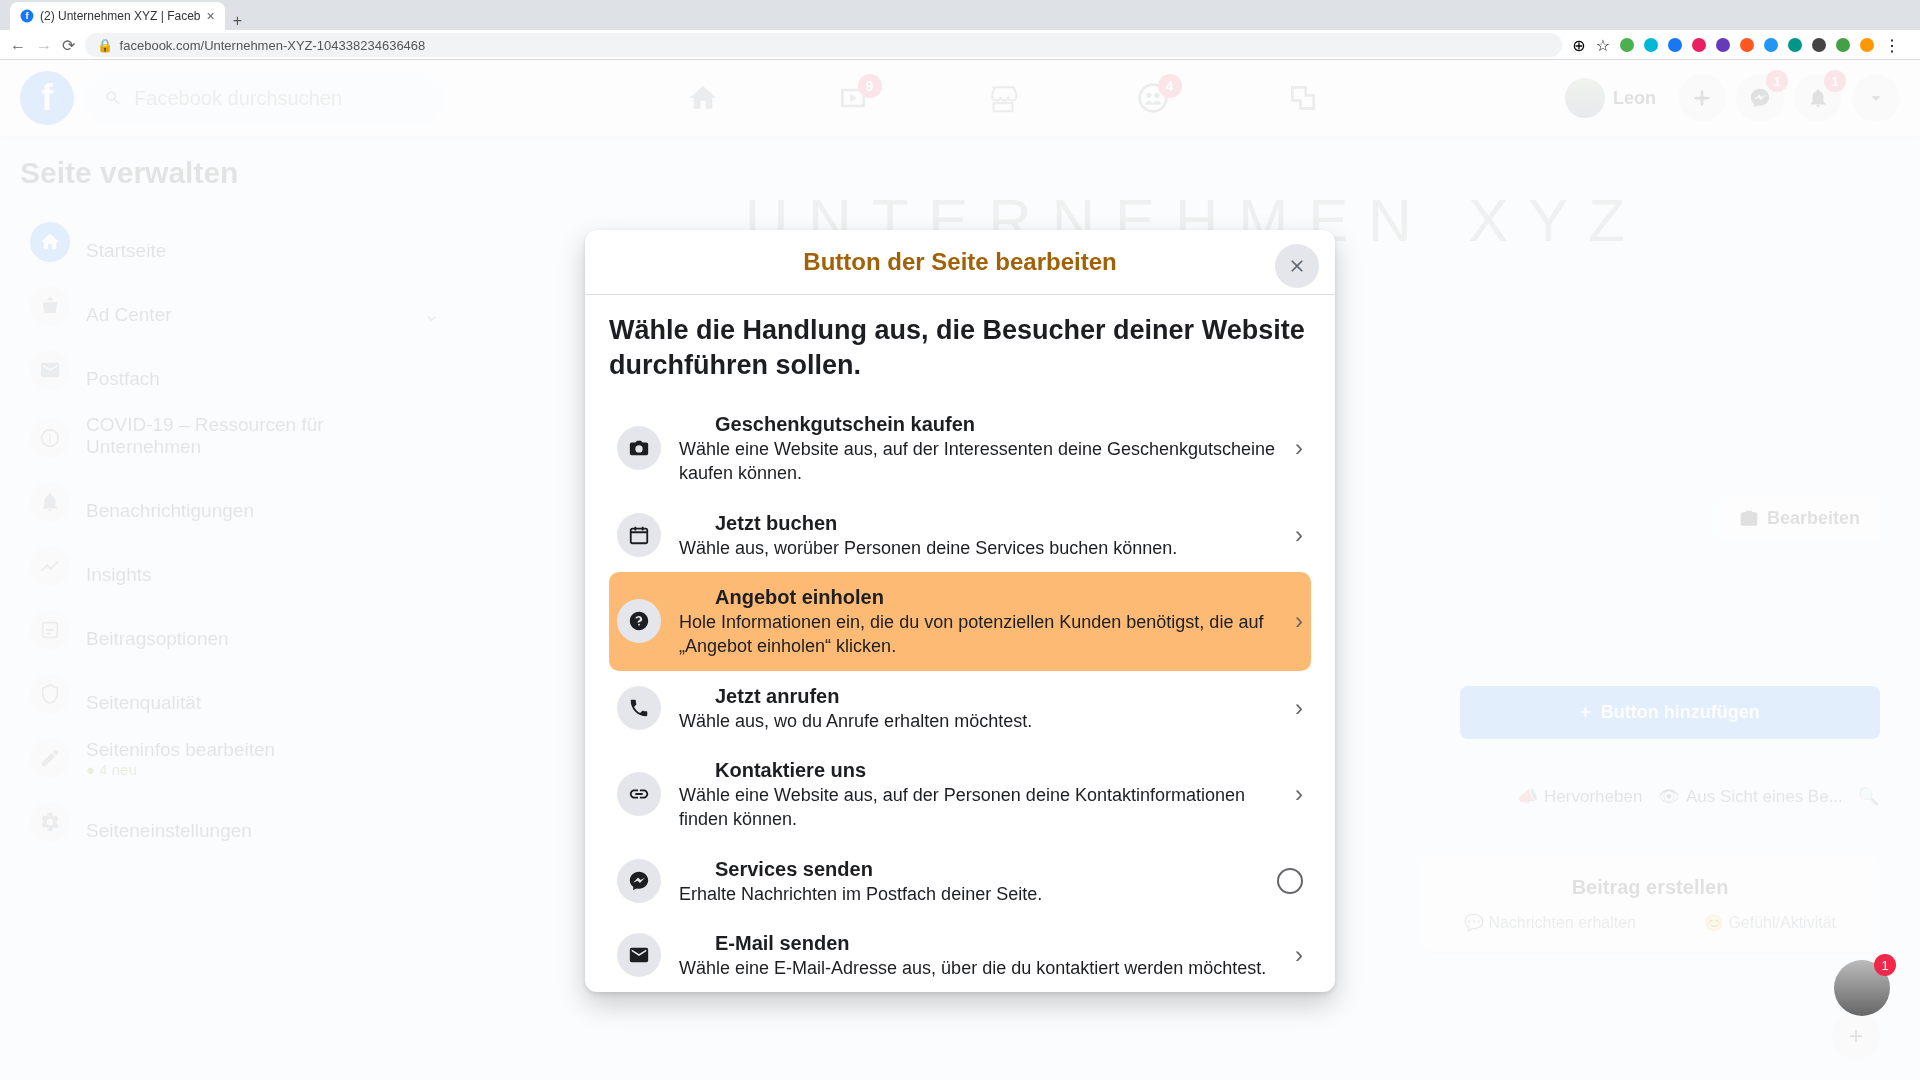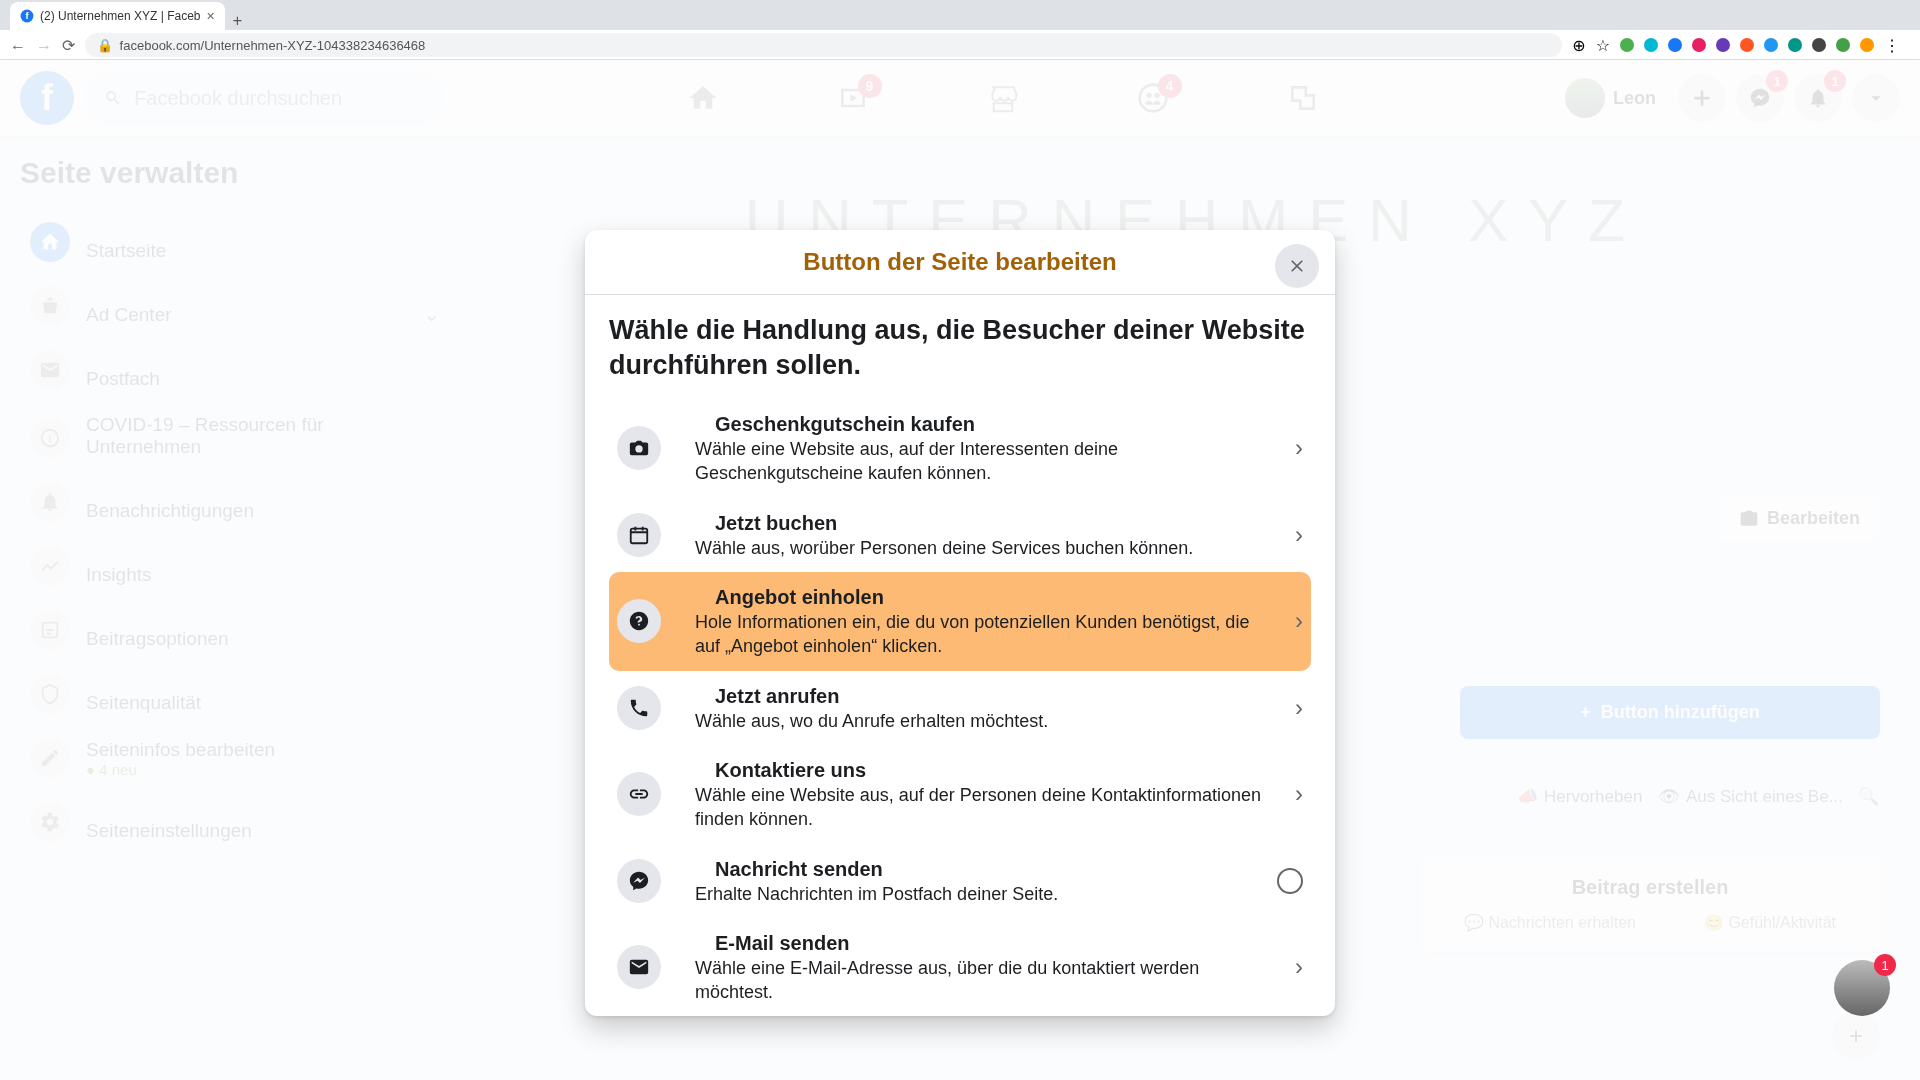--- a/index.html
+++ b/index.html
@@ -73,21 +73,21 @@
   .modal-close { position: absolute; right: 16px; top: 14px; width: 44px; height: 44px; border-radius: 50%; background: #e4e6eb; display: flex; align-items: center; justify-content: center; cursor: pointer; }
   .modal-close svg { width: 20px; height: 20px; }
   .modal-body { padding: 18px 24px 0 24px; max-height: 760px; overflow: hidden; }
   .modal-sub { font-size: 27px; font-weight: 700; color: #1c1e21; margin-bottom: 16px; line-height: 1.3; }
   .option { display: flex; align-items: center; gap: 18px; padding: 12px 8px; border-radius: 10px; cursor: pointer; }
   .option.hov { background: #fdba74; }
   .opt-icon { width: 44px; height: 44px; border-radius: 50%; background: #e4e6eb; display: flex; align-items: center; justify-content: center; flex-shrink: 0; }
   .opt-icon svg { width: 22px; height: 22px; fill: #1c1e21; }
   .opt-text { flex: 1; }
   .opt-title { font-size: 20px; font-weight: 700; color: #1c1e21; line-height: 1.3; margin-left: 36px; }
-  .opt-desc { font-size: 18px; color: #1c1e21; font-weight: 400; line-height: 1.35; margin-left: 16px; }
+  .opt-desc { font-size: 18px; color: #1c1e21; font-weight: 400; line-height: 1.35; }
   .opt-arrow { color: #65676b; font-size: 24px; flex-shrink: 0; }
   .opt-radio { width: 26px; height: 26px; border: 2px solid #65676b; border-radius: 50%; flex-shrink: 0; }
 </style>
 </head>
 <body>
 
 <div class="browser-chrome">
   <div class="tab-bar">
     <div class="tab">
       <svg viewBox="0 0 24 24">
@@ -397,21 +397,21 @@
     </div>
           <div class="opt-arrow">›</div>
         </div>
         <div class="option">
           <div class="opt-icon">
             <svg viewBox="0 0 24 24">
               <path d="M12 2C6.5 2 2 6.1 2 11.2c0 2.9 1.4 5.4 3.7 7.1V22l3.4-1.9c.9.3 1.9.4 2.9.4 5.5 0 10-4.1 10-9.2S17.5 2 12 2zm1 12.3l-2.5-2.7L5.6 14l5.4-5.7 2.6 2.7L18.4 8.4 13 14.3z"></path>
             </svg>
           </div>
     <div class="opt-text">
-      <div class="opt-title">Nachricht senden</div>
+      <div class="opt-title">Services senden</div>
       <div class="opt-desc">Erhalte Nachrichten im Postfach deiner Seite.</div>
     </div>
           <div class="opt-radio"></div>
         </div>
         <div class="option">
           <div class="opt-icon">
             <svg viewBox="0 0 24 24">
               <path d="M20 4H4a2 2 0 00-2 2v12a2 2 0 002 2h16a2 2 0 002-2V6a2 2 0 00-2-2zm0 4l-8 5-8-5V6l8 5 8-5v2z"></path>
             </svg>
           </div>

